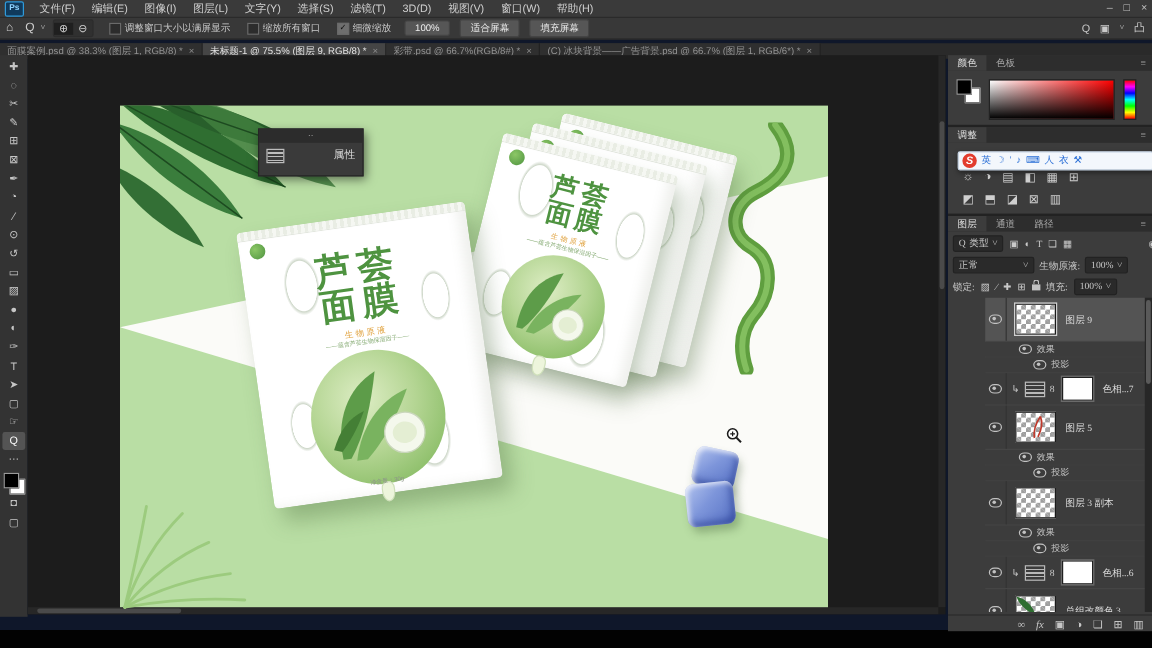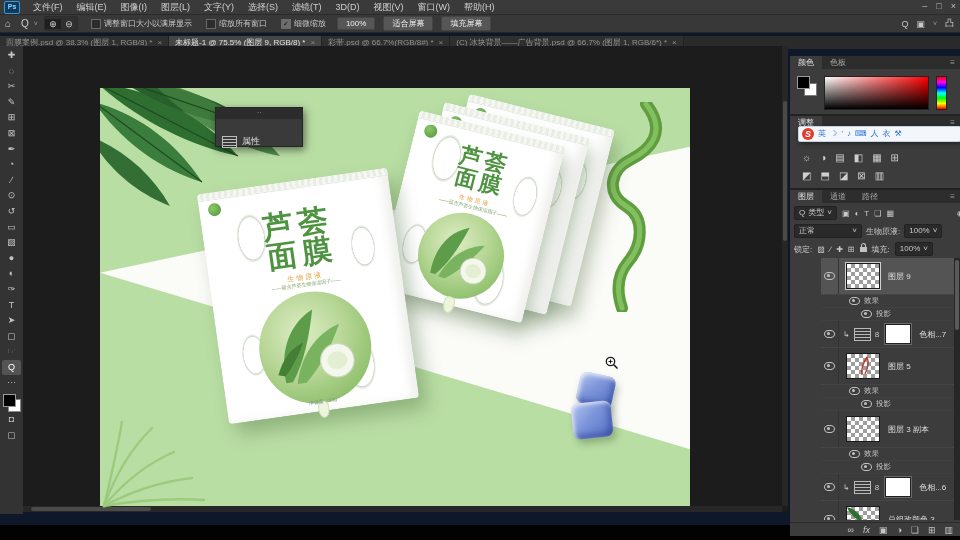--- a/index.html
+++ b/index.html
@@ -68,32 +68,32 @@
   .pkg.small .pk-circle{top:88px;width:86px;height:86px;}
   .pkg.small .pk-drip{top:173px;}
   
   .ice{position:absolute;border-radius:7px;
       background:linear-gradient(135deg,#b3c4ef 0%,#7d95da 45%,#5570c4 100%);
       box-shadow:inset 2px 2px 4px rgba(255,255,255,.75), inset -3px -4px 6px rgba(35,55,140,.55), 3px 5px 7px rgba(60,90,50,.35);}
   
   #props-pop{left:192px;top:61px;width:86px;height:38px;background:#3a3a3a;border:1px solid #262626;
       box-shadow:2px 3px 8px rgba(0,0,0,.5);z-index:30;}
   #props-pop .titlebar{height:11px;background:#2c2c2c;color:#9a9a9a;font-size:8px;line-height:10px;text-align:center;}
-  #props-pop .row{display:flex;align-items:center;gap:5px;padding:16px 6px;}
+  #props-pop .row{display:flex;align-items:center;gap:5px;padding:4px 6px;justify-content:space-between;}
   .props-icon{width:13px;height:10px;border:1px solid #bdbdbd;
       background:repeating-linear-gradient(180deg,transparent 0 2px,#bdbdbd 2px 3px);}
   #props-label{font-size:9px;color:#ddd;}
   
   .track-v{background:#272727;}
   .thumb{background:#4a4a4a;border-radius:3px;}
   
   #statusbar{left:23px;top:512px;width:765px;height:13px;background:#252525;font-size:8px;line-height:13px;color:#b8b8b8;display:flex;gap:26px;padding-left:45px;box-sizing:border-box;}
   #blackstrip{left:0;top:525px;width:960px;height:15px;background:#020202;}
   
-  #rightcol{left:790px;top:56px;width:170px;height:478px;background:#222;}
+  #rightcol{left:790px;top:46px;width:170px;height:478px;background:#222;font-family:Liberation Serif, serif;}
   .panel{position:absolute;left:0;width:170px;background:#3c3c3c;}
   .phead{height:13px;background:#2d2d2d;display:flex;font-size:8px;line-height:13px;color:#a8a8a8;}
   .ptab{padding:0 8px;}
   .ptab.active{background:#3c3c3c;color:#e0e0e0;}
   .pmenu{margin-left:auto;padding:0 5px;color:#9a9a9a;}
   
   #grad-field{position:absolute;left:34px;top:20px;width:103px;height:32px;border:1px solid #222;
       background:linear-gradient(to bottom,rgba(0,0,0,0),#000),linear-gradient(to right,#fff,#f00);}
   #hue-bar{position:absolute;left:146px;top:20px;width:9px;height:32px;border:1px solid #222;
       background:linear-gradient(to bottom,#f00,#f0f,#00f,#0ff,#0f0,#ff0,#f00);}

